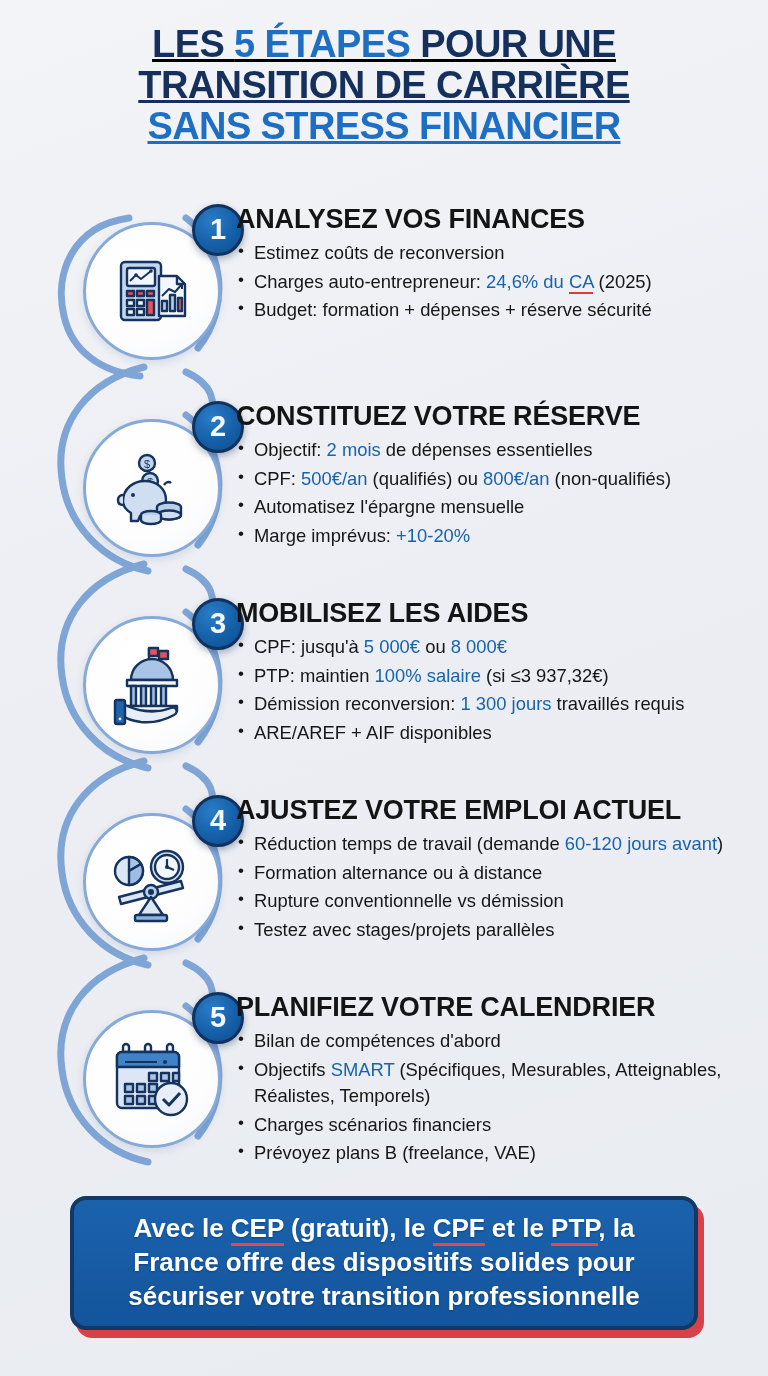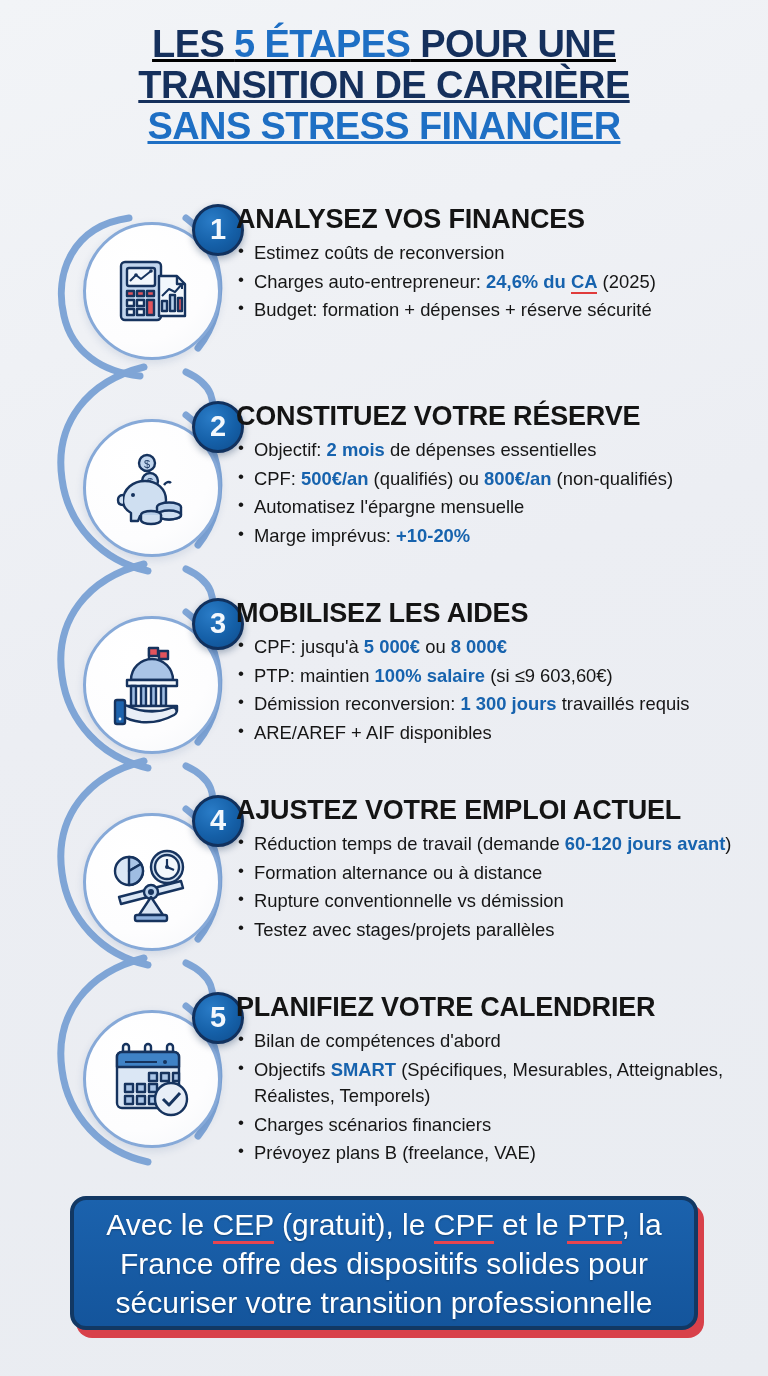--- a/index.html
+++ b/index.html
@@ -56,38 +56,38 @@
   }
   ul.bl{margin:0;padding:0;list-style:none;}
   ul.bl li{
     position:relative;padding-left:18px;margin-bottom:2px;
     font-size:18.4px;line-height:1.44;color:#161616;
   }
   ul.bl li:before{
     content:"•";position:absolute;left:2px;top:-1px;color:#161616;font-size:17px;
   }
   .b{font-weight:normal;color:#161616;}
-  .hl{color:#1763ae;font-weight:bold;}
+  .hl{color:#1763ae;font-weight:normal;}
   .sp{border-bottom:2.5px solid #e03b3b;margin-top:24px;}
 
   
   .banner-wrap{position:absolute;left:70px;top:1196px;width:628px;height:140px;}
   .banner-sh{
     position:absolute;left:6px;top:8px;width:628px;height:134px;
     background:#d8414a;border-radius:16px;
   }
   .banner{
     position:absolute;left:0;top:0;width:628px;height:134px;box-sizing:border-box;
     background:linear-gradient(180deg,#1b62ad 0%,#14559c 100%);
     border:4px solid #123863;border-radius:16px;
     display:flex;align-items:center;justify-content:center;
   }
   .banner p{
-    margin:0;text-align:center;color:#ffffff;font-weight:normal;
-    font-size:30px;line-height:1.30;padding:0 26px;
+    margin:0;text-align:center;color:#ffffff;font-weight:bold;
+    font-size:26px;line-height:1.30;padding:0 26px;
     text-shadow:0 1px 2px rgba(0,0,0,.28);
   }
   .banner .sp{border-bottom:3px solid #e8454f;}
 </style>
 </head>
 <body>
 
 <div class="title">
   <span class="ln"><span class="t-dark">LES </span><span class="t-blue">5 ÉTAPES</span><span class="t-dark"> POUR UNE</span></span>
   <span class="ln t-dark">TRANSITION DE CARRIÈRE</span>
@@ -202,21 +202,21 @@
   <circle cx="11" cy="77" r="1.4" fill="#f2f7fc" stroke="none"></circle>
  </g>
 </svg>
         </div>
      <div class="badge">3</div>
    </div>
    <div class="body">
      <div class="h">MOBILISEZ LES AIDES</div>
      <ul class="bl">
        <li><span>CPF: jusqu'à </span><span class="hl">5 000€</span><span> ou </span><span class="hl">8 000€</span></li>
-          <li><span>PTP: maintien </span><span class="hl">100% salaire</span><span> (si ≤9 603,60€)</span></li>
+          <li><span>PTP: maintien </span><span class="hl">100% salaire</span><span> (si ≤3 937,32€)</span></li>
           <li><span>Démission reconversion: </span><span class="hl">1 300 jours</span><span> travaillés requis</span></li>
           <li><span>ARE/AREF + AIF disponibles</span></li>
      </ul>
    </div>
  </div>
  <div class="step">
    <div class="art">
      <svg width="186" height="230" fill="none" stroke="#7fa5d6" stroke-width="7" stroke-linecap="round">
      <path d="M108 -26 C52 -12 18 30 26 86 C32 132 66 168 112 178"></path>
           <path d="M150 176 C176 188 182 206 172 226"></path>

